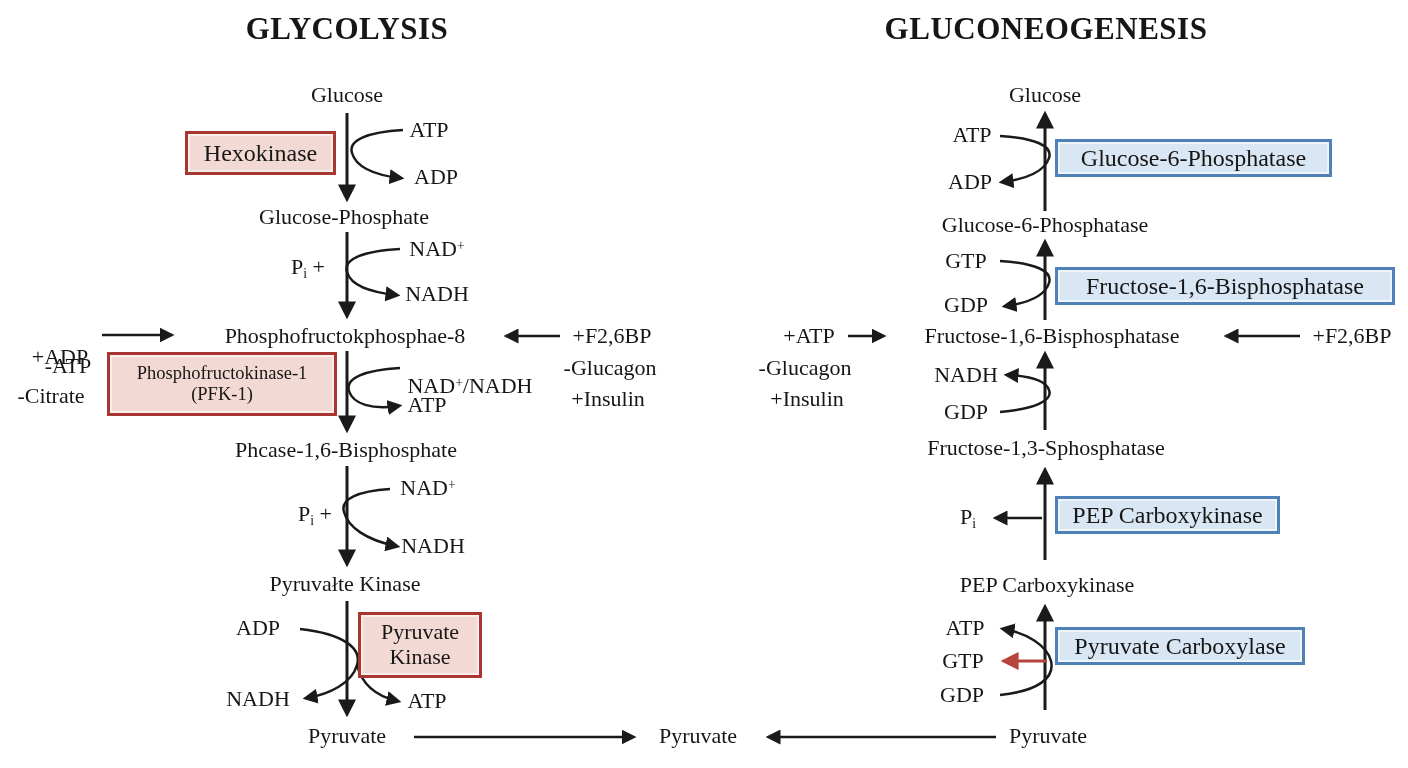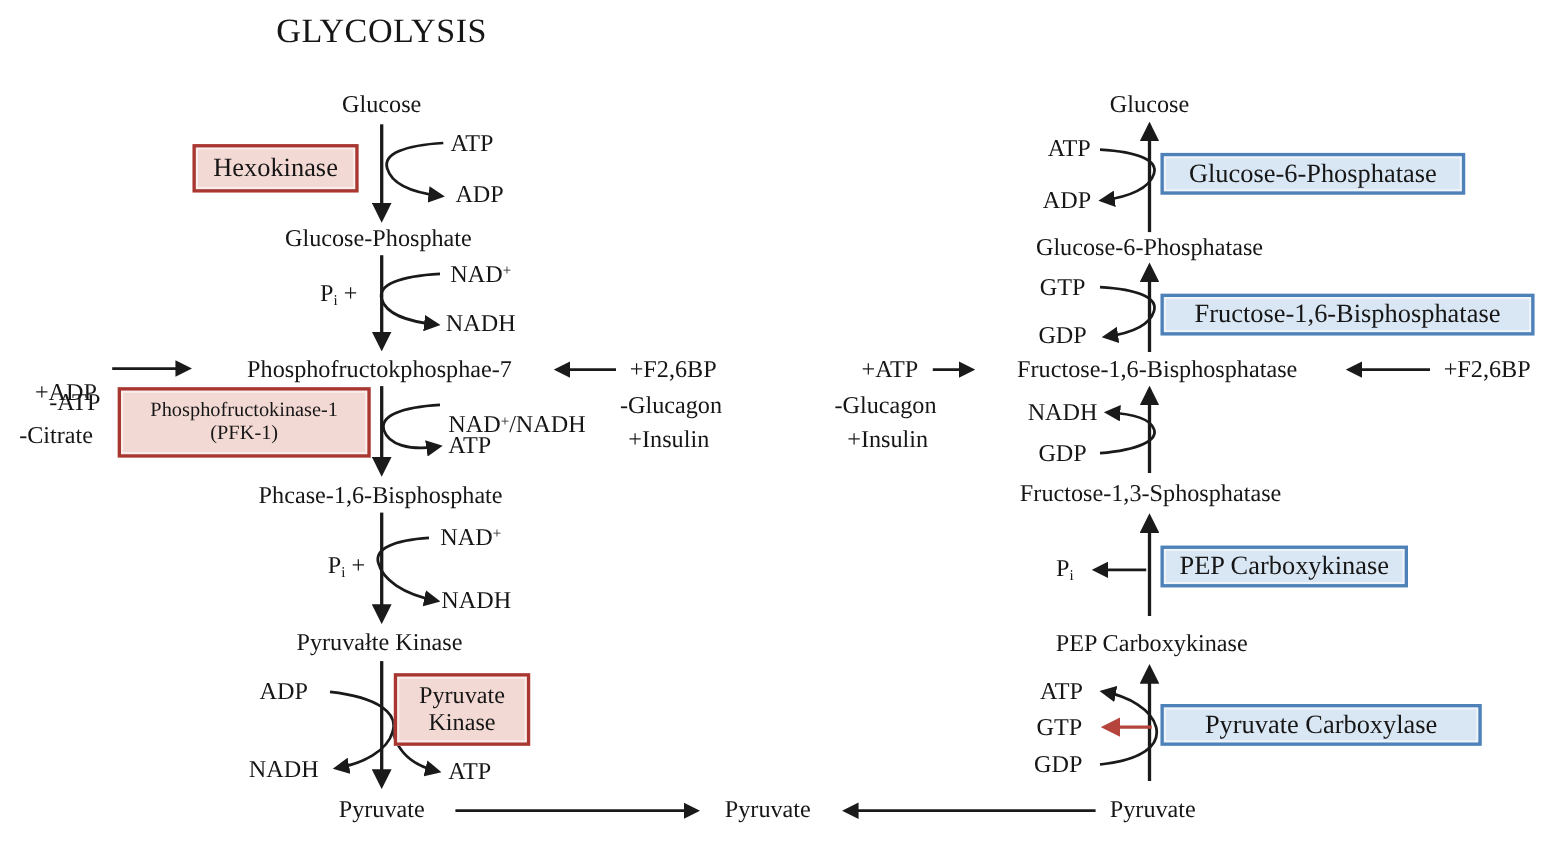--- a/index.html
+++ b/index.html
@@ -1,20 +1,20 @@
 <!DOCTYPE html>
 <html style="--red-box-border: #A93731; --red-box-fill: #F3D9D4; --blue-box-border: #4E81B8; --blue-box-fill: #D9E6F3; --red-arrow: #B5443C;"><head>
 <meta charset="utf-8">
 <style>
   html,body{margin:0;padding:0;background:#ffffff;}
   .canvas{position:relative;width:1408px;height:768px;background:#ffffff;overflow:hidden;
           font-family:"Liberation Serif","DejaVu Serif",serif;color:#161616;}
   .lbl{position:absolute;transform:translate(-50%,-50%);white-space:nowrap;
        font-size:22px;line-height:1;}
-  .title{font-size:31px;font-weight:normal;letter-spacing:.5px;}
+  .title{font-size:31px;font-weight:bold;letter-spacing:.5px;}
   sub{font-size:.62em;vertical-align:-0.3em;}
   sup{font-size:.62em;vertical-align:0.45em;}
   .ebox{position:absolute;display:flex;flex-direction:column;align-items:center;
         justify-content:center;text-align:center;line-height:1.12;box-sizing:border-box;}
   .ebox.red{border:3.5px solid var(--red-box-border,#A93731);
             background:var(--red-box-fill,#F3D9D4);
             box-shadow:inset 0 0 0 2px rgba(255,255,255,.55);}
   .ebox.blue{border:3px solid var(--blue-box-border,#4E81B8);
              background:var(--blue-box-fill,#D9E6F3);
              box-shadow:inset 0 0 0 2px rgba(255,255,255,.55);}
@@ -66,35 +66,36 @@
     <path class="st" stroke-width="2.5" marker-end="url(#ahb)" d="M560 336 L508 336"></path>
     <path class="st" stroke-width="2.5" marker-end="url(#ahb)" d="M848 336 L882 336"></path>
     <path class="st" stroke-width="2.5" marker-end="url(#ahb)" d="M1300 336 L1228 336"></path>
     <path class="st" stroke-width="2.5" marker-end="url(#ahb)" d="M1042 518 L997 518"></path>
     <path class="st red-arrow" stroke-width="3" marker-end="url(#ahr)" d="M1047 661 L1006 661"></path>
     <path class="st" stroke-width="2.5" marker-end="url(#ahb)" d="M414 737 L632 737"></path>
     <path class="st" stroke-width="2.5" marker-end="url(#ahb)" d="M996 737 L770 737"></path>
   </svg>
 
   <div class="lbl title" style="left:347px;top:28px;">GLYCOLYSIS</div>
+  <div class="lbl title" style="left:1046px;top:28px;">GLUCONEOGENESIS</div>
 
   <div class="lbl" style="left:347px;top:95px;">Glucose</div>
   <div class="lbl" style="left:429px;top:130px;">ATP</div>
   <div class="lbl" style="left:436px;top:177px;">ADP</div>
 
-  <div class="ebox red fs24" style="left:175px;top:131px;width:151px;height:44px;">
+  <div class="ebox red fs24" style="left:185px;top:131px;width:151px;height:44px;">
     <span>Hexokinase</span>
   </div>
 
   <div class="lbl" style="left:344px;top:217px;">Glucose-Phosphate</div>
   <div class="lbl" style="left:437px;top:249px;"><span>NAD</span><sup>+</sup></div>
   <div class="lbl" style="left:308px;top:268px;"><span>P</span><sub>i</sub><span> +</span></div>
   <div class="lbl" style="left:437px;top:294px;">NADH</div>
 
-  <div class="lbl" style="left:345px;top:336px;">Phosphofructokphosphae-7</div>
+  <div class="lbl" style="left:345px;top:336px;">Phosphofructokphosphae-8</div>
 
   <div class="lbl" style="left:60px;top:335px;margin-top:22px;">+ADP</div>
   <div class="lbl" style="left:68px;top:366px;">-ATP</div>
   <div class="lbl" style="left:51px;top:396px;">-Citrate</div>
   <div class="lbl" style="left:612px;top:336px;">+F2,6BP</div>
   <div class="lbl" style="left:610px;top:368px;">-Glucagon</div>
   <div class="lbl" style="left:608px;top:399px;">+Insulin</div>
 
   <div class="ebox red fs18" style="left:107px;top:352px;width:230px;height:64px;">
     <span>Phosphofructokinase-1</span>
@@ -153,19 +154,19 @@
 
   <div class="ebox blue fs24" style="left:1055px;top:496px;width:225px;height:38px;">
     <span>PEP Carboxykinase</span>
   </div>
 
   <div class="lbl" style="left:1047px;top:585px;">PEP Carboxykinase</div>
   <div class="lbl" style="left:965px;top:628px;">ATP</div>
   <div class="lbl" style="left:963px;top:661px;">GTP</div>
   <div class="lbl" style="left:962px;top:695px;">GDP</div>
 
-  <div class="ebox blue fs24" style="left:1055px;top:640px;width:292px;height:38px;">
+  <div class="ebox blue fs24" style="left:1055px;top:627px;width:250px;height:38px;">
     <span>Pyruvate Carboxylase</span>
   </div>
 
   <div class="lbl" style="left:1048px;top:736px;">Pyruvate</div>
 
 </div>
 
 </body></html>

